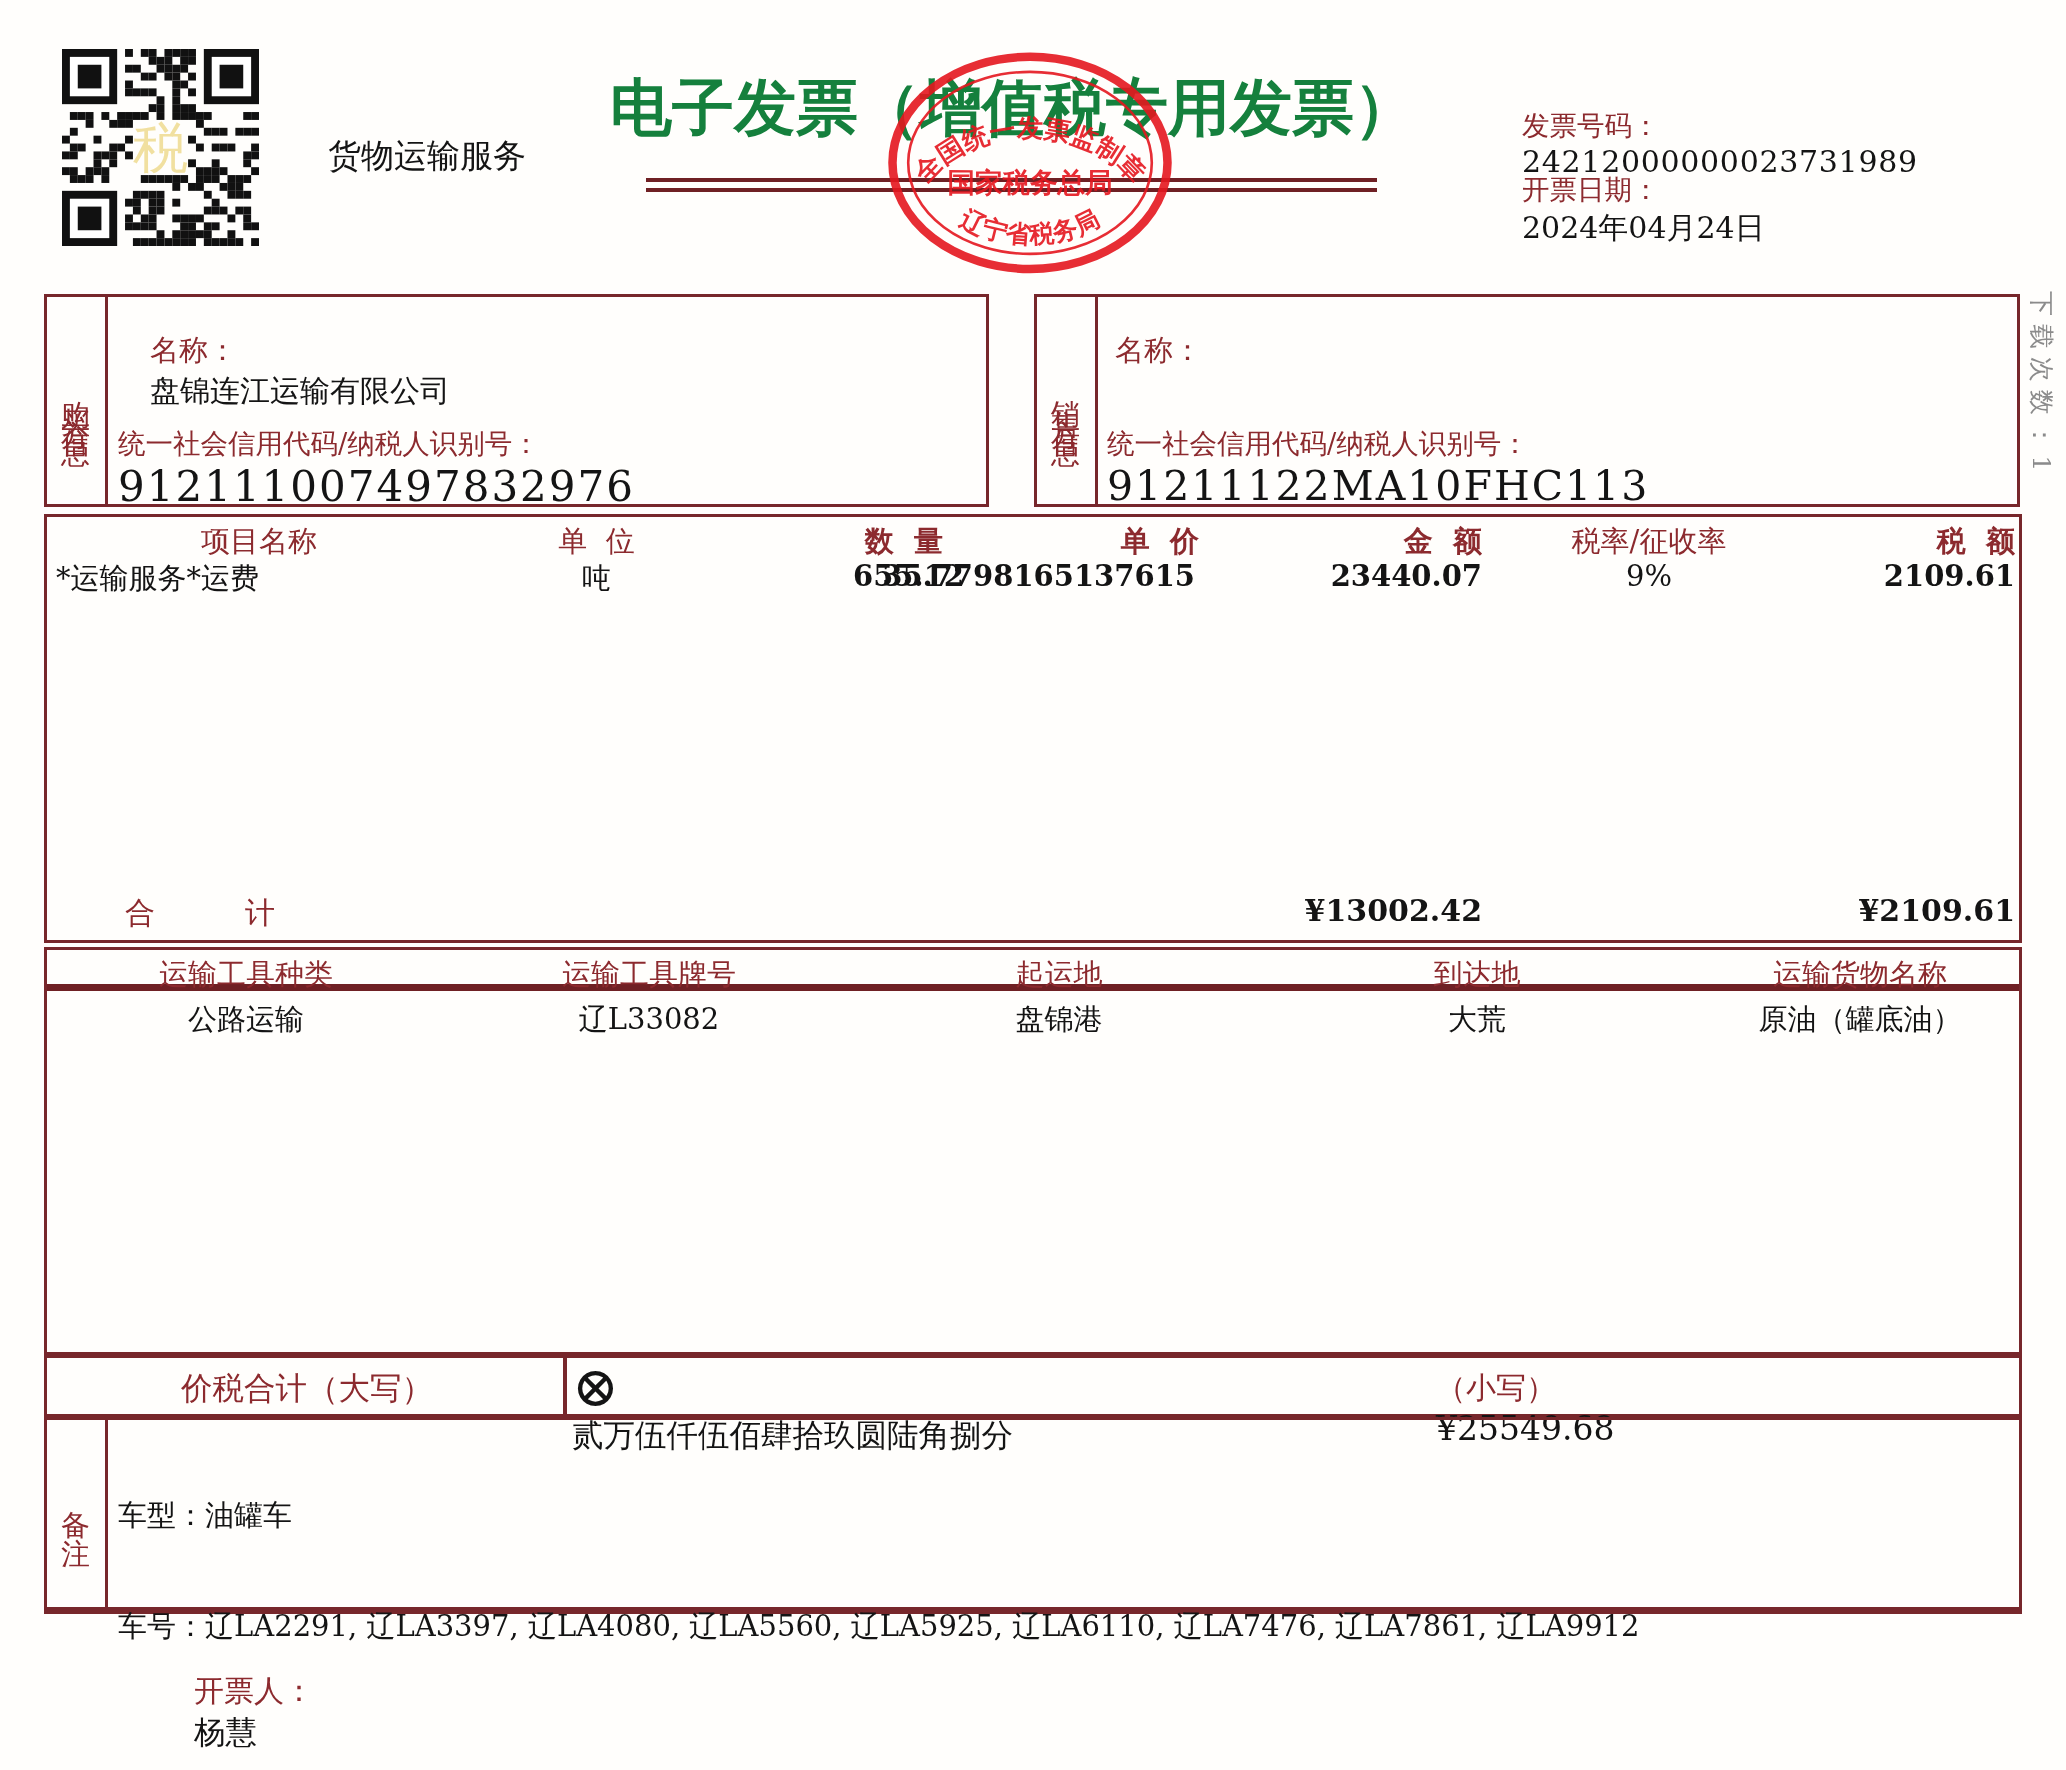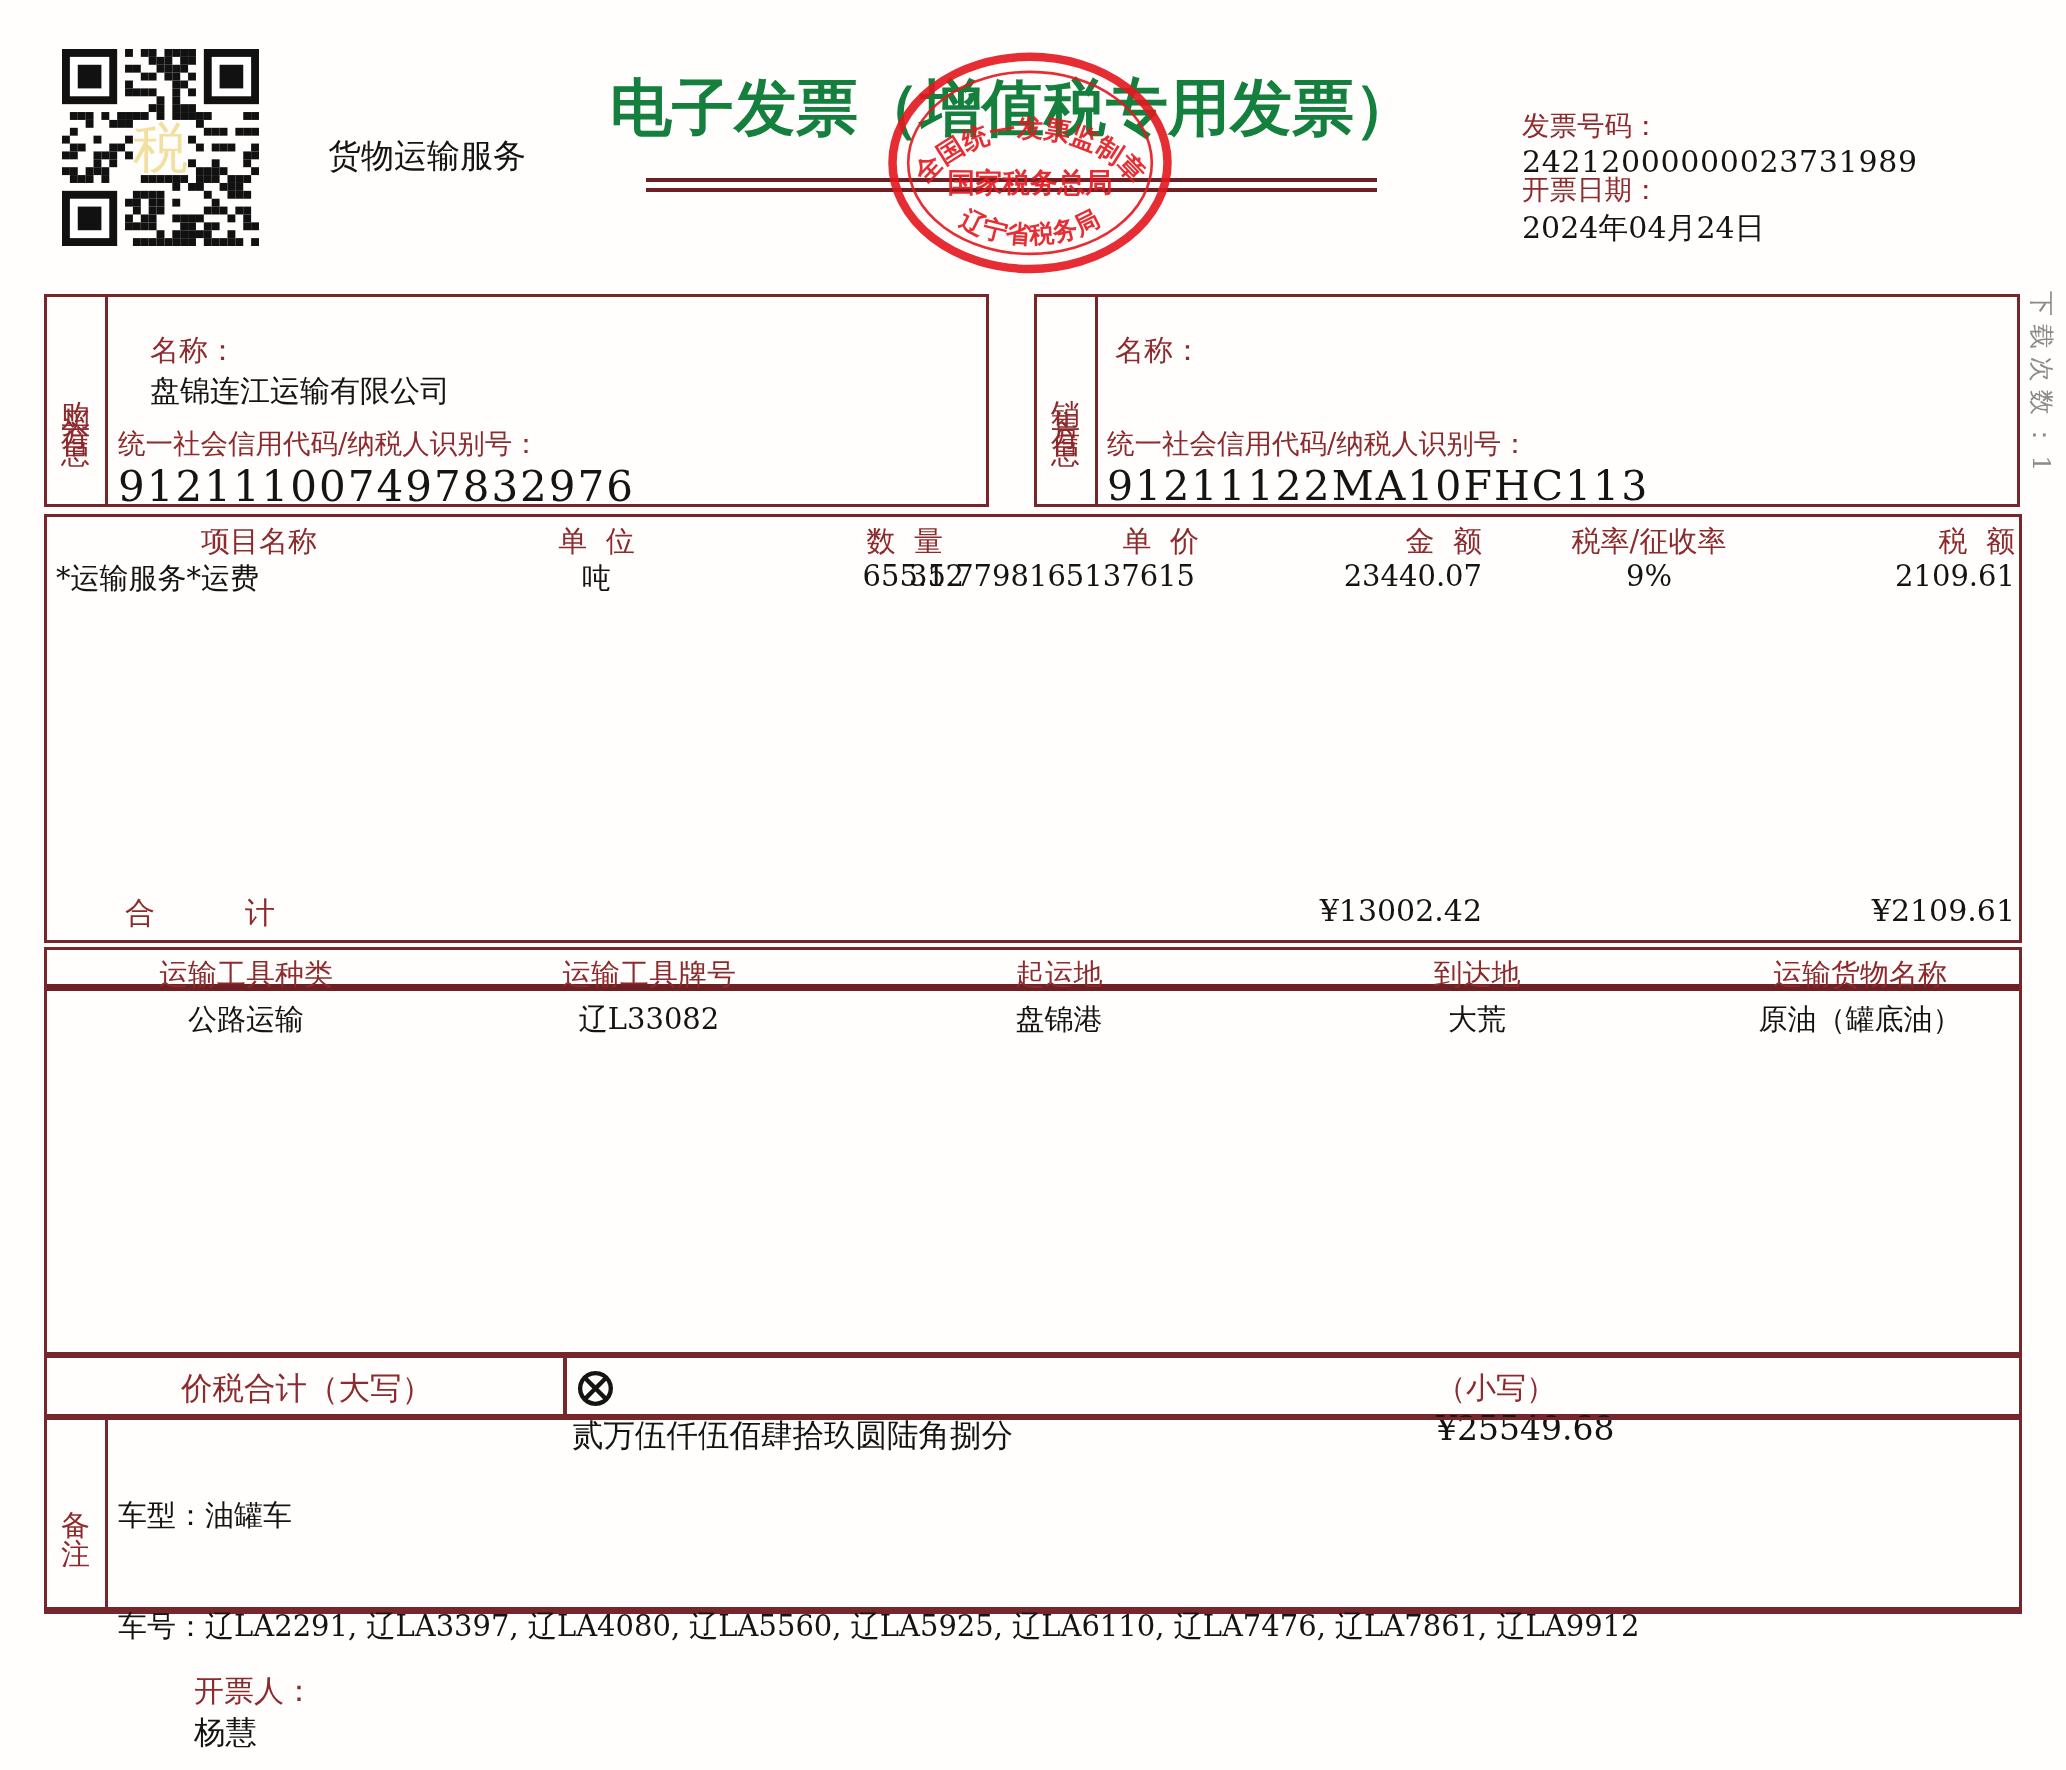--- a/index.html
+++ b/index.html
@@ -28,21 +28,21 @@
     letter-spacing:9.2px;
   }
   .labelcol{
     position:absolute;left:0;top:0;bottom:0;width:58px;
     border-right:3.9px solid #77272b;
     display:flex;align-items:center;justify-content:center;
   }
   .hline{position:absolute;background:#6f2024;}
   .cell{position:absolute;font-size:29px;white-space:pre;}
   .ctr{text-align:center;}
-  .rt{text-align:right;}
+  .rt{text-align:right;font-weight:bold;}
   .baseline-row{display:flex;align-items:baseline;white-space:pre;flex-direction:column;}
 </style>
 </head>
 <body>
 
 <div id="page">
 
   <svg class="abs" style="left:62px;top:49px;" width="197" height="197" viewBox="0 0 300 300">
     <g id="qr-modules" fill="#111111">
         <rect x="96" y="0" width="12" height="12"></rect>

